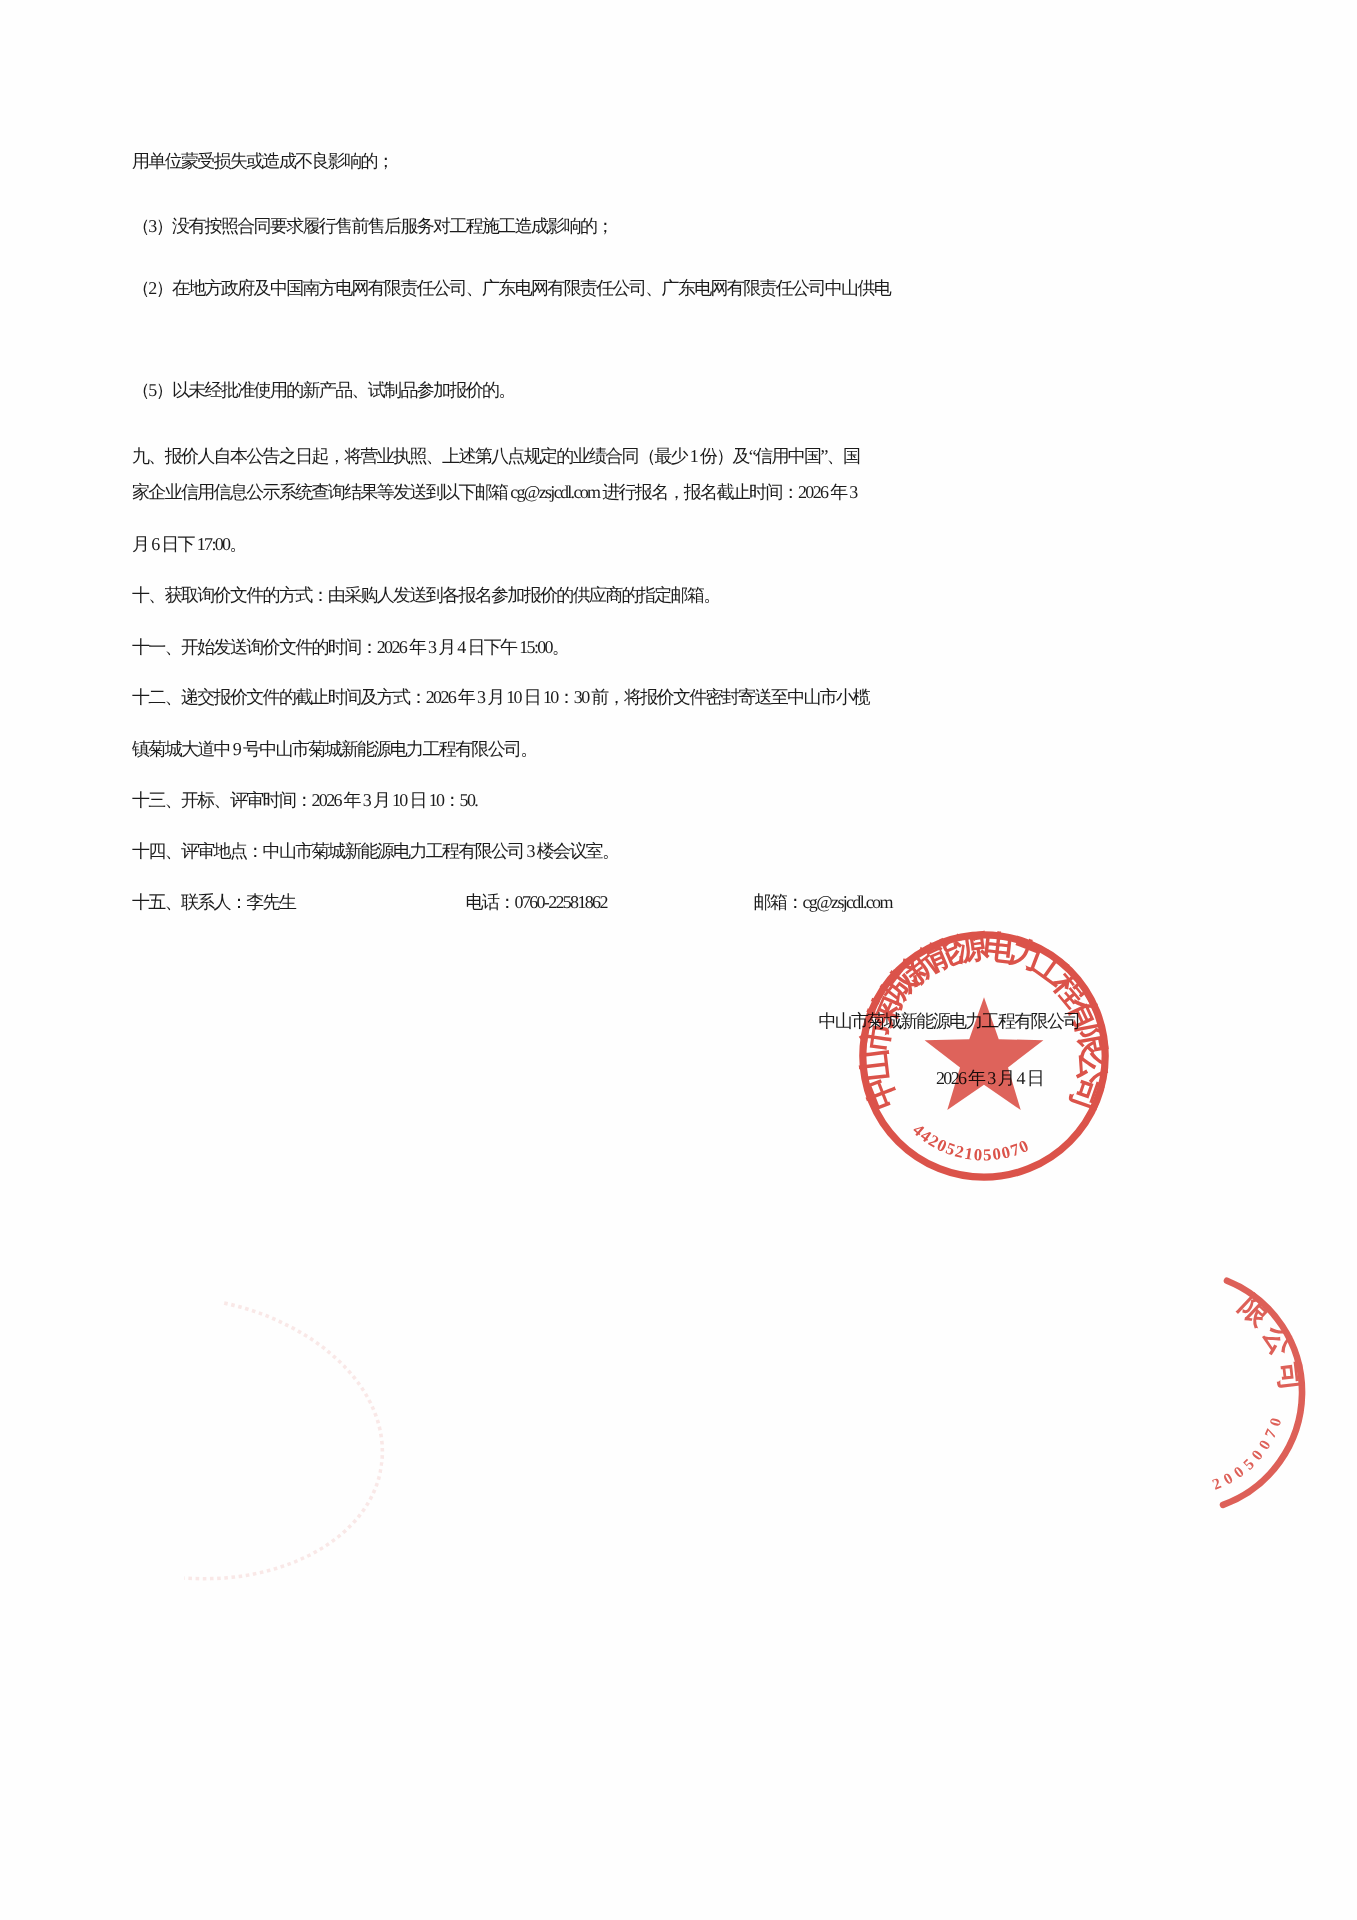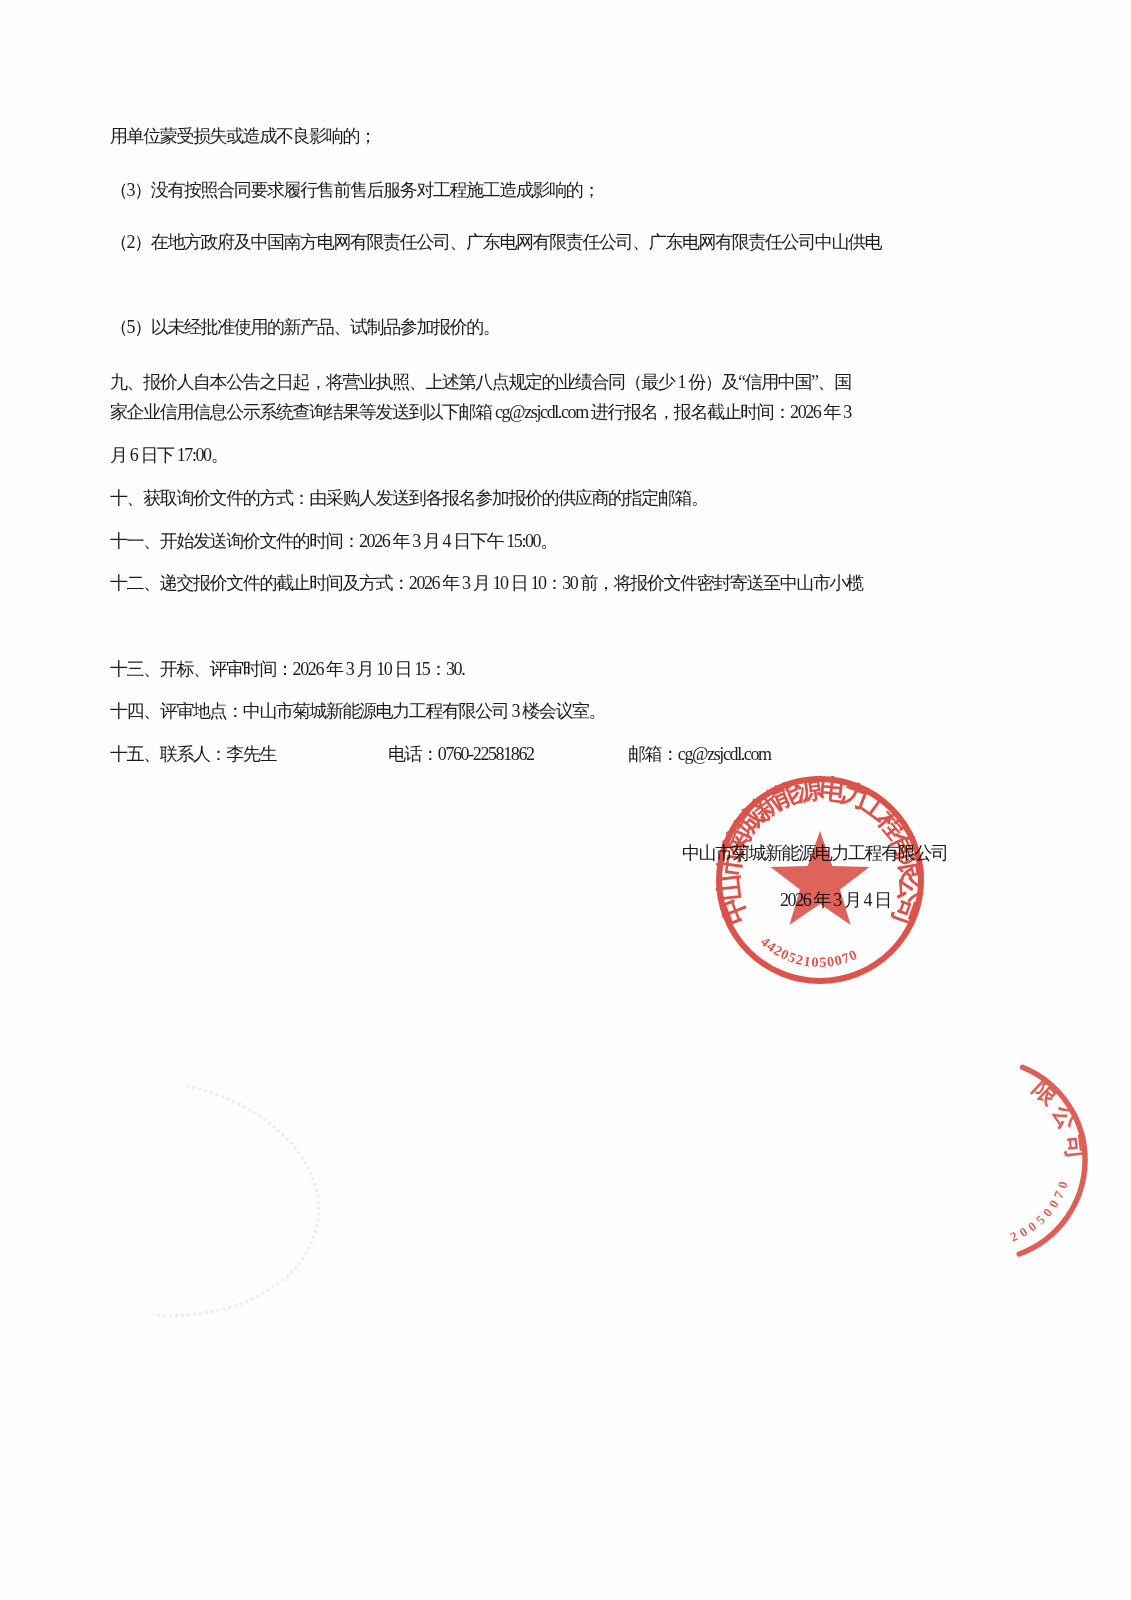--- a/index.html
+++ b/index.html
@@ -11,21 +11,21 @@
     width: 1131px;
     height: 1600px;
     margin: 0 auto;
     background: #fefefe;
     overflow: hidden;
     font-family: "Liberation Serif", serif;
   }
   .doc-line {
     position: absolute;
     left: 110px;
-    font-size: 18px;
+    font-size: 15px;
     line-height: 1.2;
     color: #1b1b1b;
     letter-spacing: -1.4px;
     white-space: nowrap;
     font-family: "Liberation Serif", serif;
   }
   .seal-svg {
     position: absolute;
     mix-blend-mode: multiply;
   }
@@ -55,21 +55,22 @@
   <div class="doc-line" style="top:126px">用单位蒙受损失或造成不良影响的；</div>
   <div class="doc-line" style="top:180px">（3）没有按照合同要求履行售前售后服务对工程施工造成影响的；</div>
   <div class="doc-line" style="top:232px">（2）在地方政府及中国南方电网有限责任公司、广东电网有限责任公司、广东电网有限责任公司中山供电</div>
   <div class="doc-line" style="top:317px">（5）以未经批准使用的新产品、试制品参加报价的。</div>
   <div class="doc-line" style="top:372px">九、报价人自本公告之日起，将营业执照、上述第八点规定的业绩合同（最少 1 份）及“信用中国”、国</div>
   <div class="doc-line" style="top:402px">家企业信用信息公示系统查询结果等发送到以下邮箱 cg@zsjcdl.com 进行报名，报名截止时间：2026 年 3</div>
   <div class="doc-line" style="top:445px">月 6 日下 17:00。</div>
   <div class="doc-line" style="top:488px">十、获取询价文件的方式：由采购人发送到各报名参加报价的供应商的指定邮箱。</div>
   <div class="doc-line" style="top:531px">十一、开始发送询价文件的时间：2026 年 3 月 4 日下午 15:00。</div>
   <div class="doc-line" style="top:573px">十二、递交报价文件的截止时间及方式：2026 年 3 月 10 日 10：30 前，将报价文件密封寄送至中山市小榄</div>
-  <div class="doc-line" style="top:659px">十三、开标、评审时间：2026 年 3 月 10 日 15：30.</div>
+  <div class="doc-line" style="top:616px">镇菊城大道中 9 号中山市菊城新能源电力工程有限公司。</div>
+  <div class="doc-line" style="top:659px">十三、开标、评审时间：2026 年 3 月 10 日 10：50.</div>
   <div class="doc-line" style="top:701px">十四、评审地点：中山市菊城新能源电力工程有限公司 3 楼会议室。</div>
 
   <div class="doc-line" style="top:744px;left:110px">十五、联系人：李先生</div>
   <div class="doc-line" style="top:744px;left:388px">电话：0760-22581862</div>
   <div class="doc-line" style="top:744px;left:628px">邮箱：cg@zsjcdl.com</div>
 
   <div class="doc-line" style="top:843px;left:682px">中山市菊城新能源电力工程有限公司</div>
   <div class="doc-line" style="top:890px;left:780px">2026 年 3 月 4 日</div>
 
   <svg class="seal-svg seal-main" width="280" height="280" viewBox="0 0 280 280">

